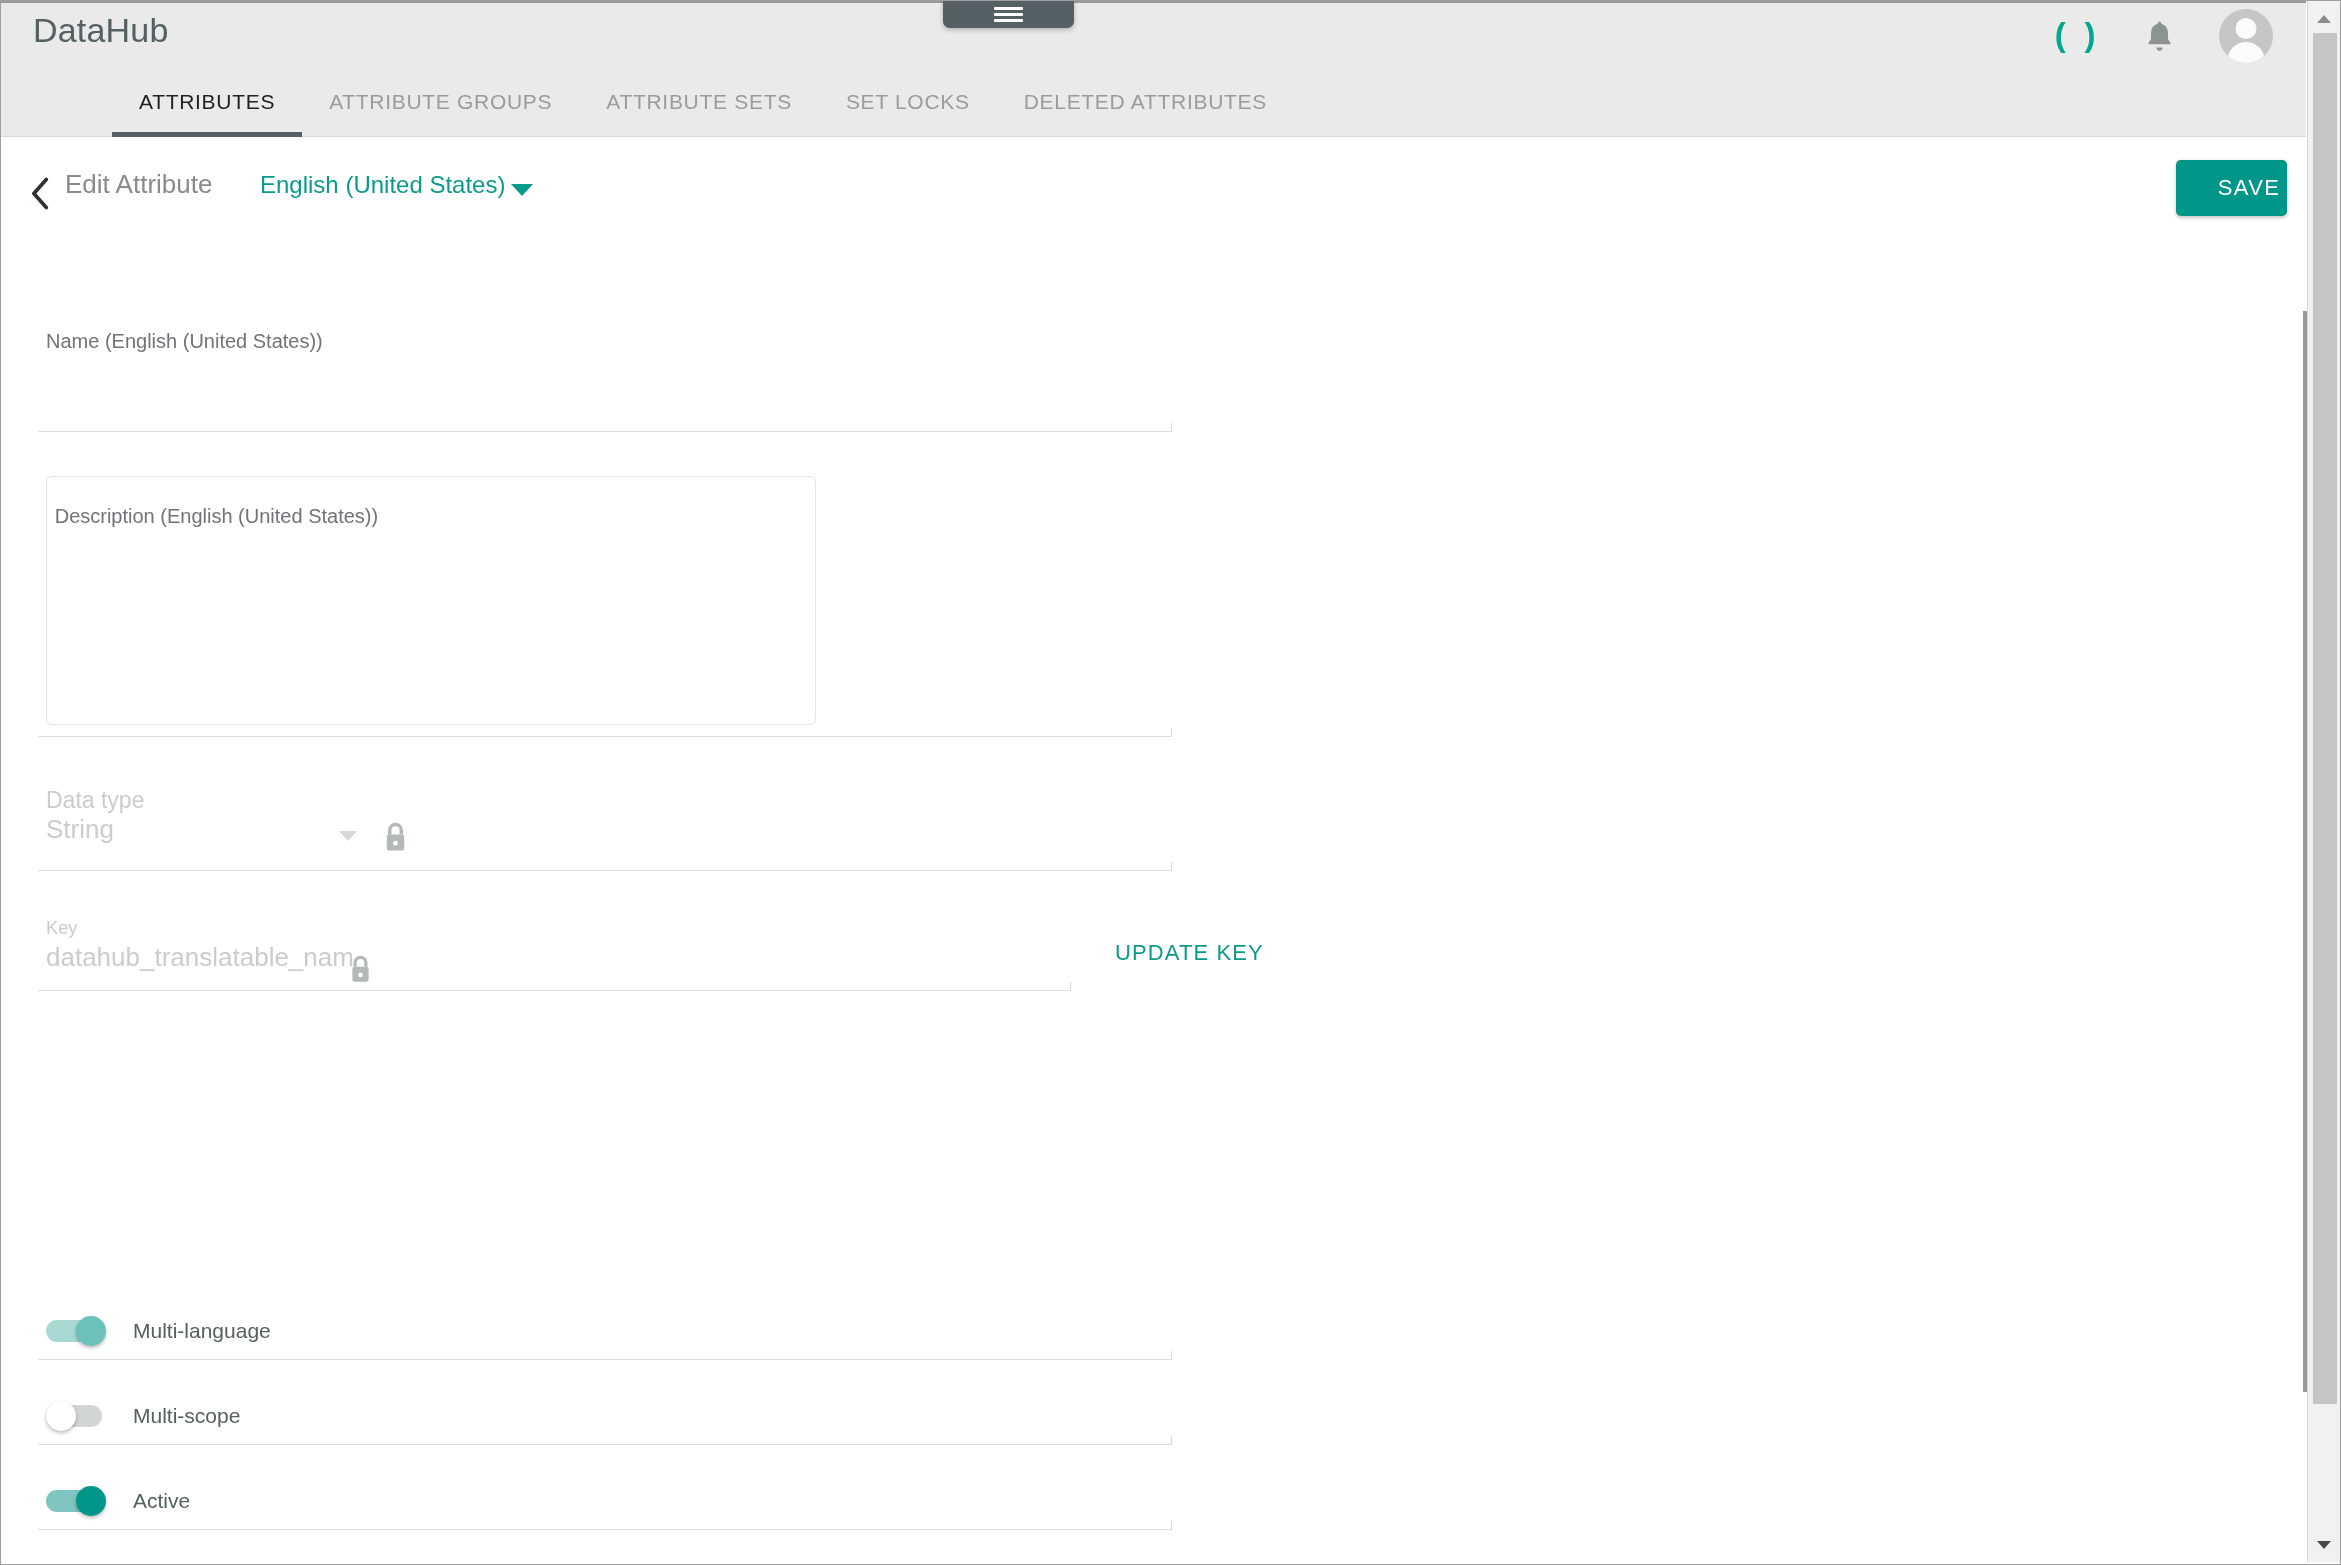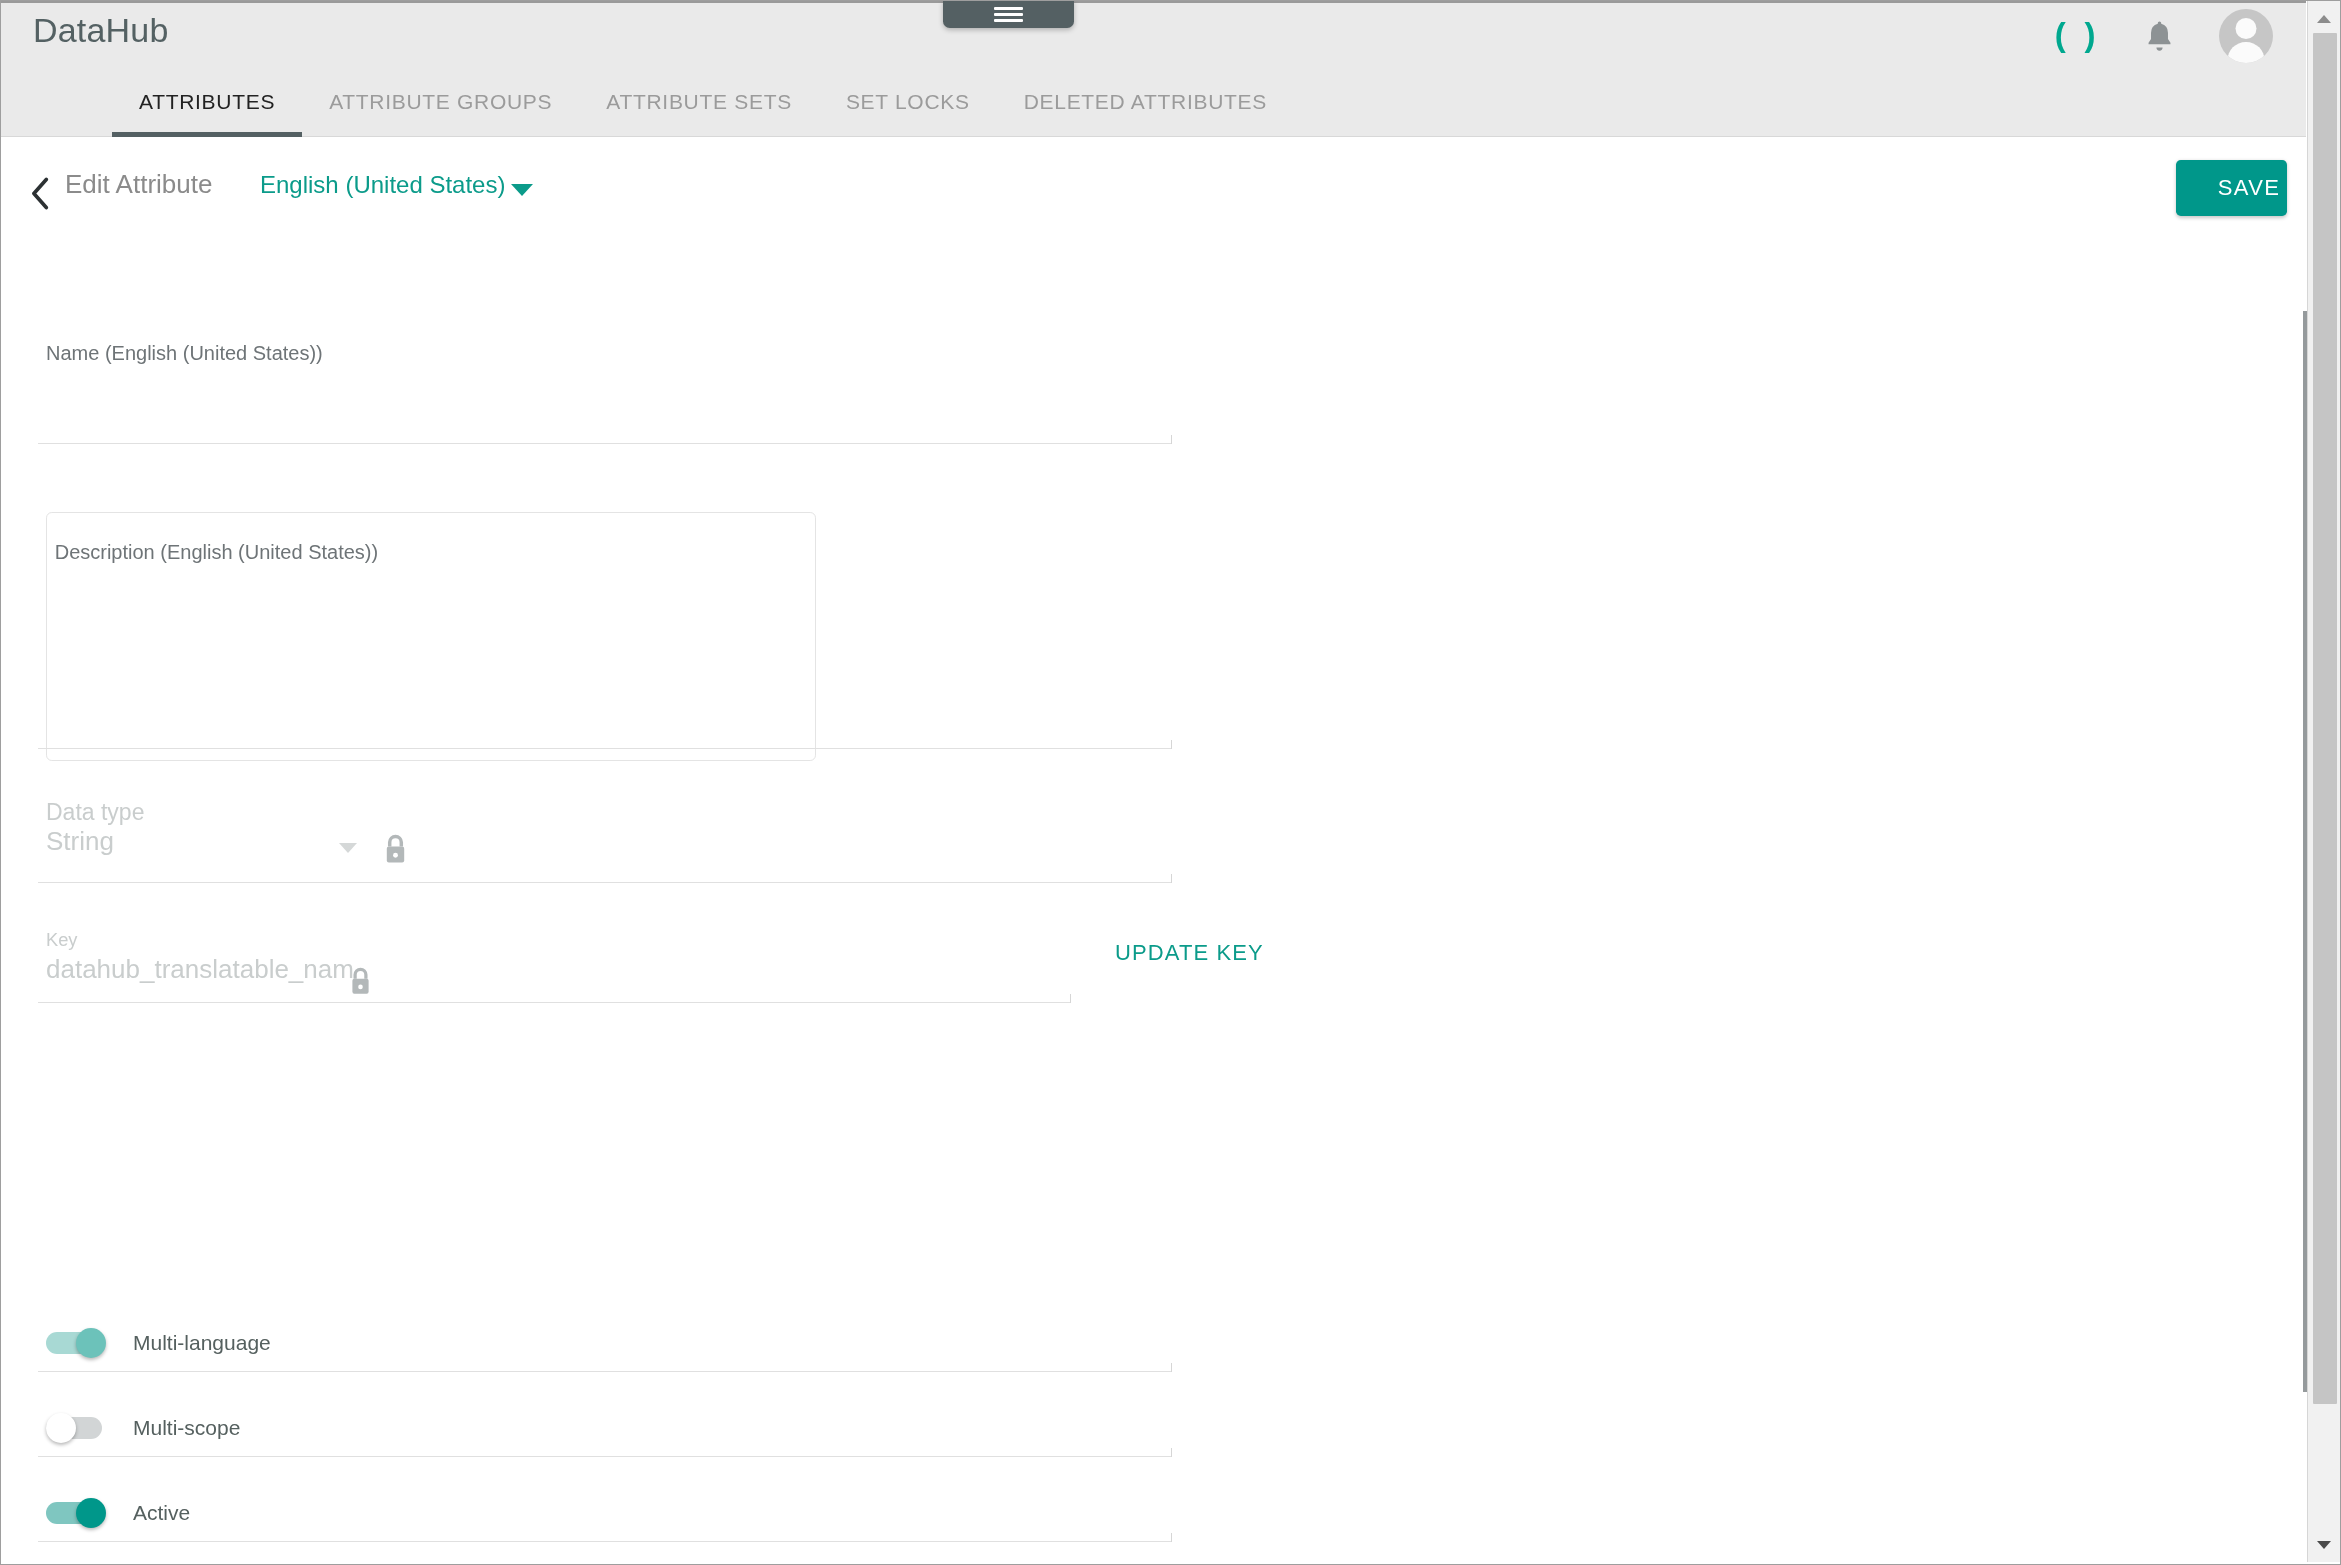--- a/index.html
+++ b/index.html
@@ -177,21 +177,21 @@
   .subtab.active::after {
     content: "";
     position: absolute;
     left: 0; right: 0; bottom: 0;
     height: 4.8px; background: #0b9b8a;
   }
 
   
   .content {
     position: absolute;
-    top: 308px; left: 0;
+    top: 296px; left: 0;
     width: 2305px;
     height: 1252px;
     background: #ffffff;
     overflow: hidden;
   }
 
   .field-label-top {
     font-size: 20px;
     color: #6e7477;
   }
@@ -214,21 +214,20 @@
   .name-underline { left: 37px; top: 134px; width: 1134px; }
 
   
   .desc-box {
     position: absolute;
     left: 45px; top: 179px;
     width: 770px; height: 249px;
     border: 1px solid #e4e4e4;
     border-radius: 5.8px;
     background: #ffffff;
-    margin-top: 24px;
   }
   .desc-placeholder {
     position: absolute; left: 7.7px; top: 28px;
     font-size: 20px; color: #6e7477;
   }
   .desc-underline { left: 37px; top: 439px; width: 1134px; }
 
   
   .dt-label { position: absolute; left: 45px; top: 490px; font-size: 23px; color: #c9cdcd; }
   .dt-value { position: absolute; left: 45px; top: 517px; font-size: 26px; color: #c9cdcd; }

